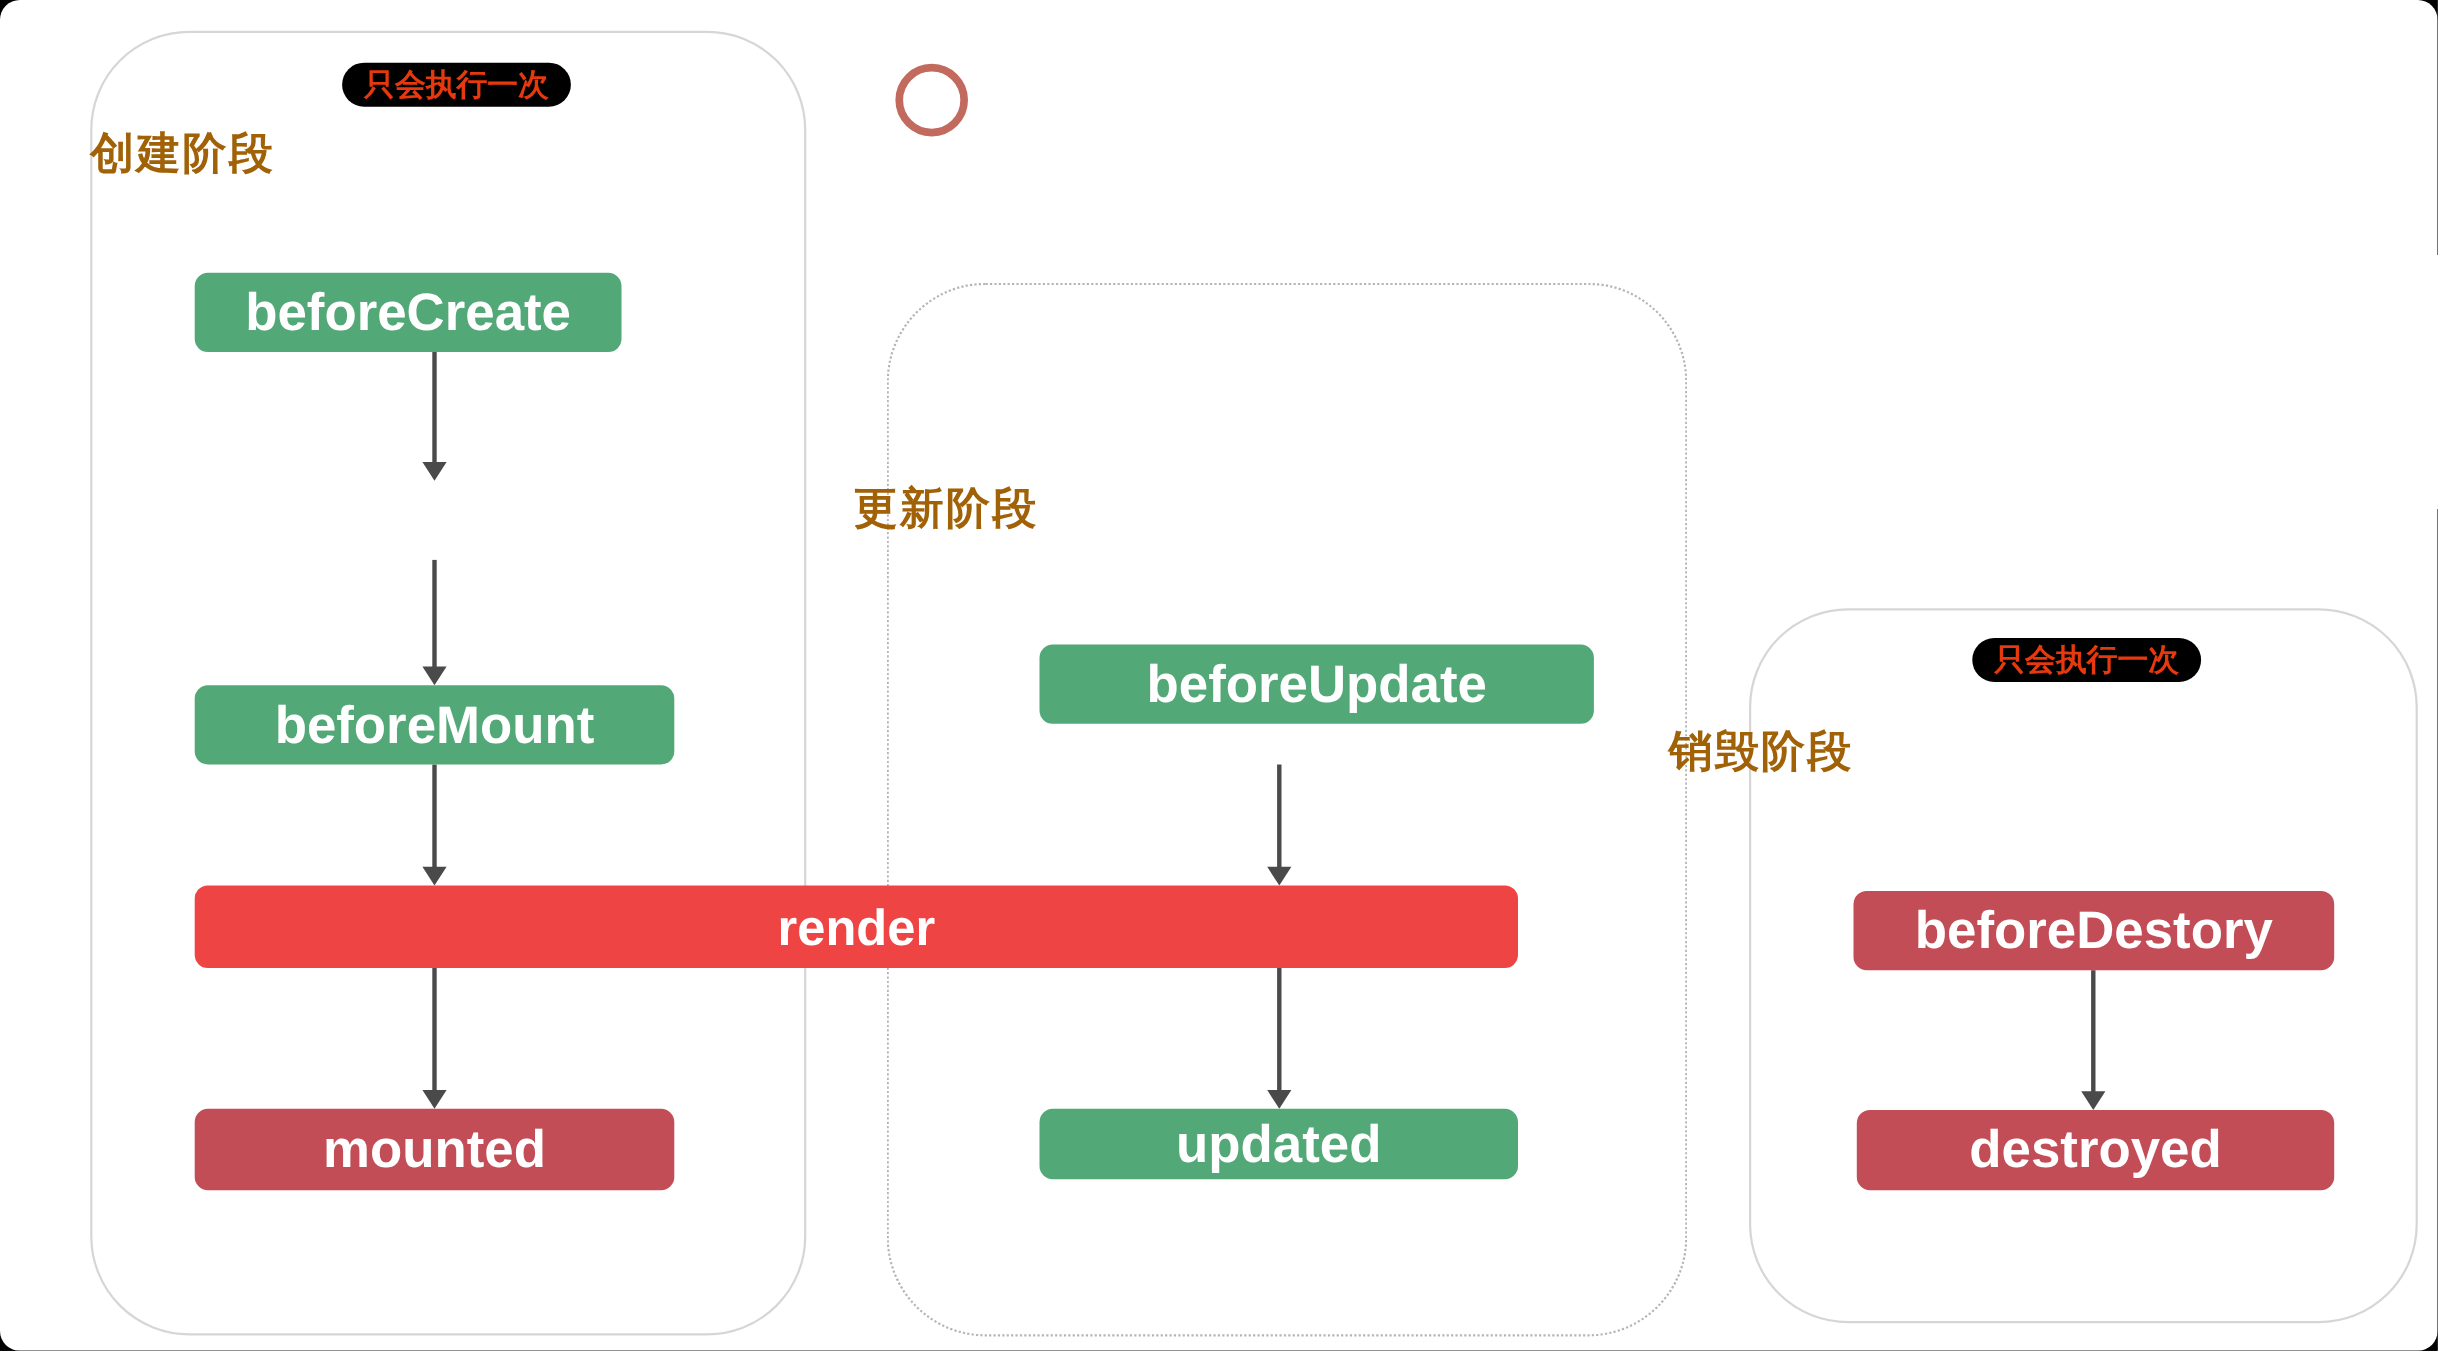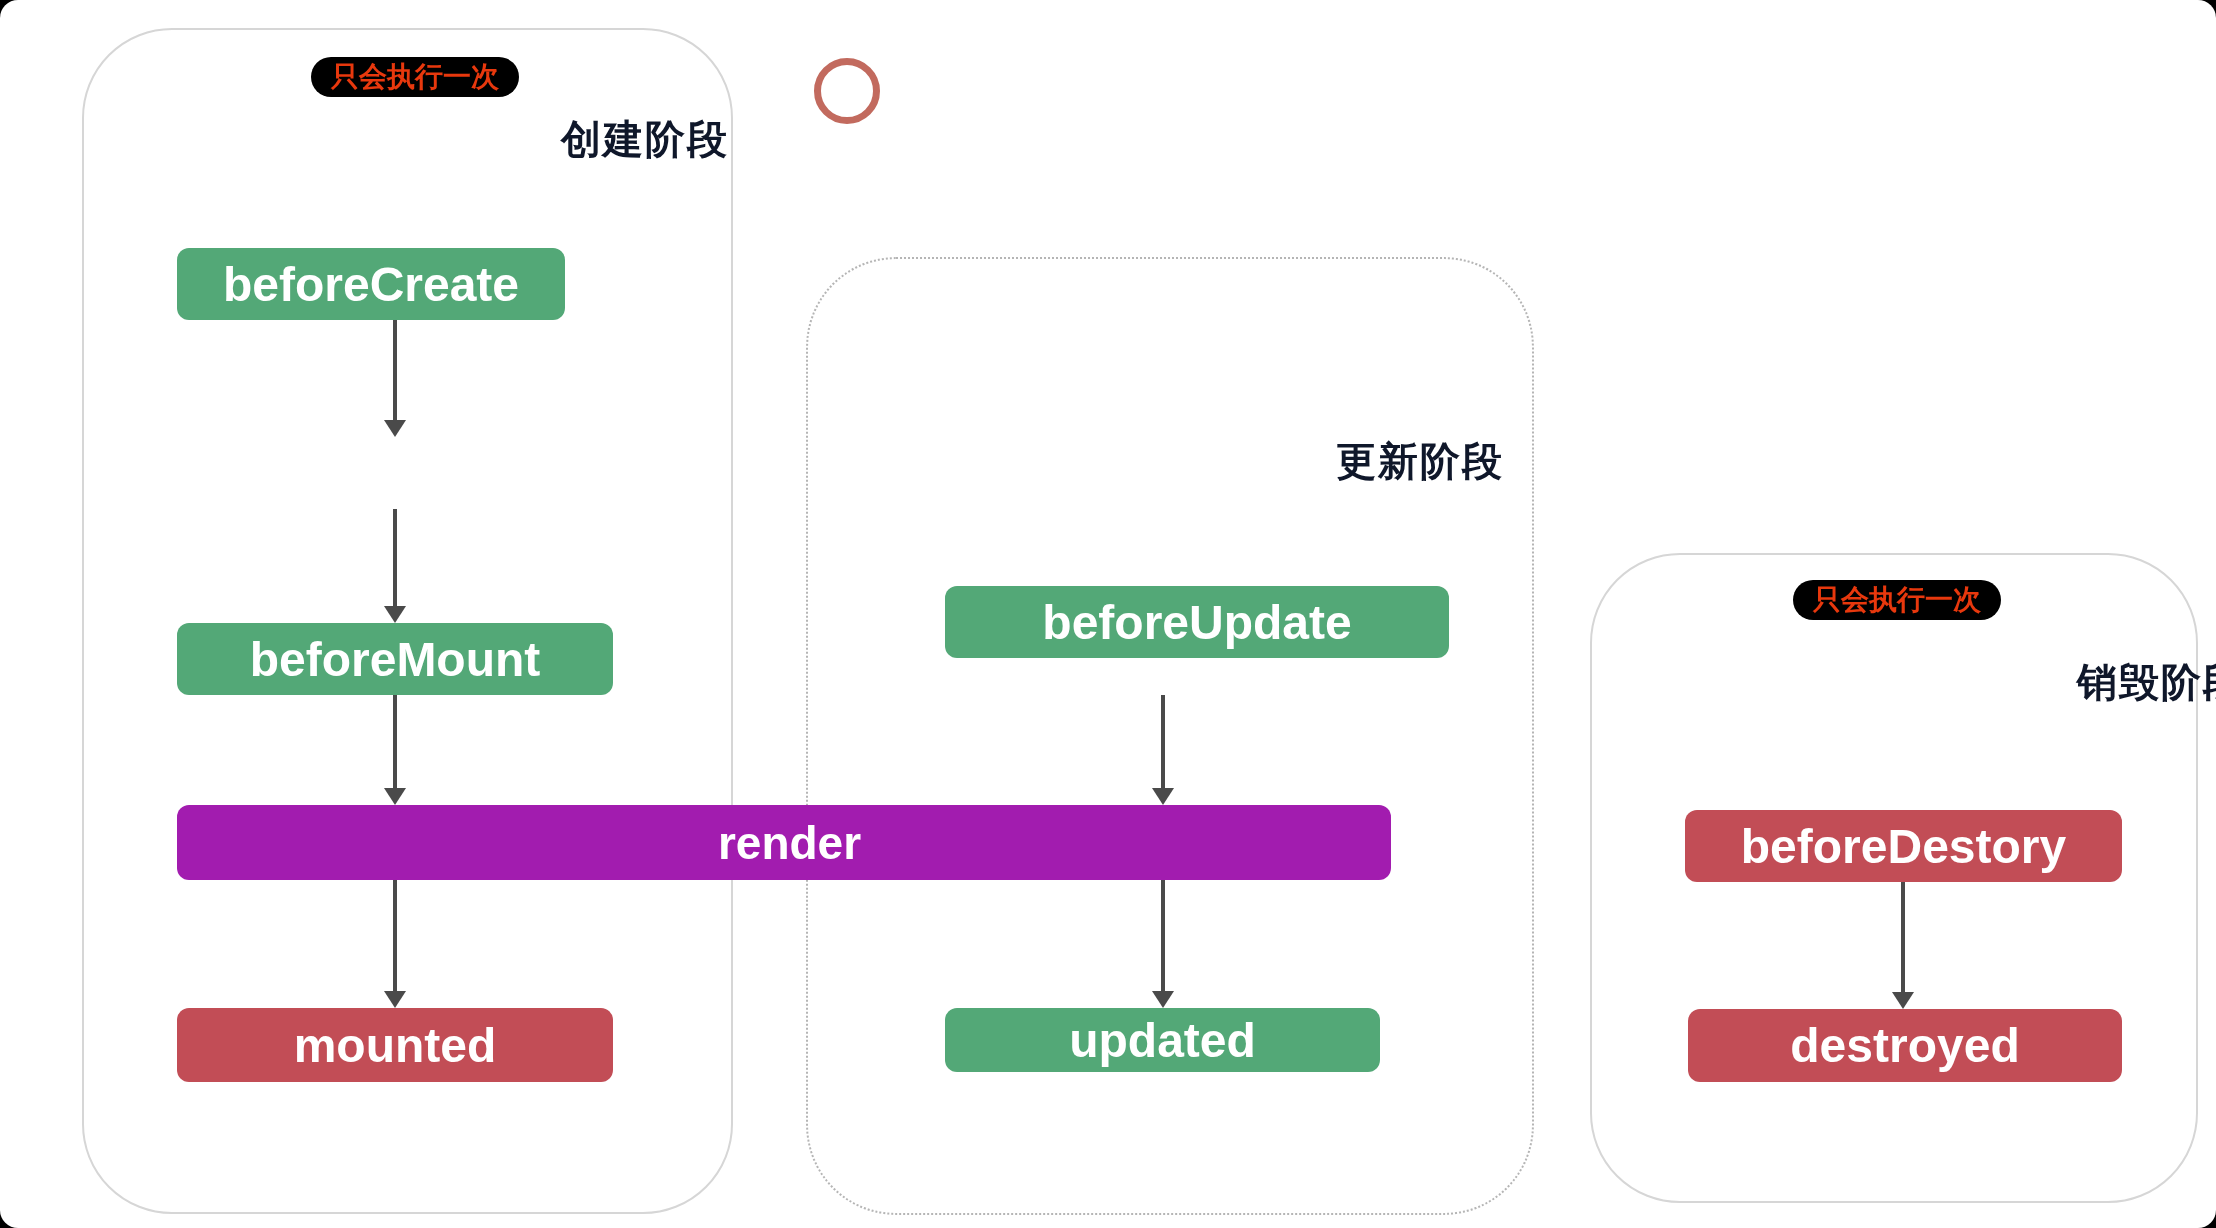--- a/index.html
+++ b/index.html
@@ -25,40 +25,40 @@
     border-radius:20px;
     font-size:28px;
     font-weight:700;
     text-align:center;
     line-height:40px;
     height:40px;
     width:208px;
   }
   .stage-title{
     position:absolute;
-    color:#0f172a;
+    color:#a16207;
     font-size:40px;
     font-weight:700;
-    text-align:right;
+    text-align:left;
     letter-spacing:2px;
   }
   .node{
     position:absolute;
     border-radius:12px;
     color:#ffffff;
     font-size:48px;
     font-weight:700;
     display:flex;
     align-items:center;
     justify-content:center;
     z-index:3;
   }
   .node.green{background:#53a877;}
   .node.red{background:#c24d56;}
-  .node.orange{background:#a21caf;padding-left:11px;}
+  .node.orange{background:#ef4444;}
   .arrow-line{
     position:absolute;
     width:4px;
     background:#4a4a4a;
     z-index:2;
   }
   .arrow-head{
     position:absolute;
     width:0;height:0;
     border-left:11px solid transparent;

